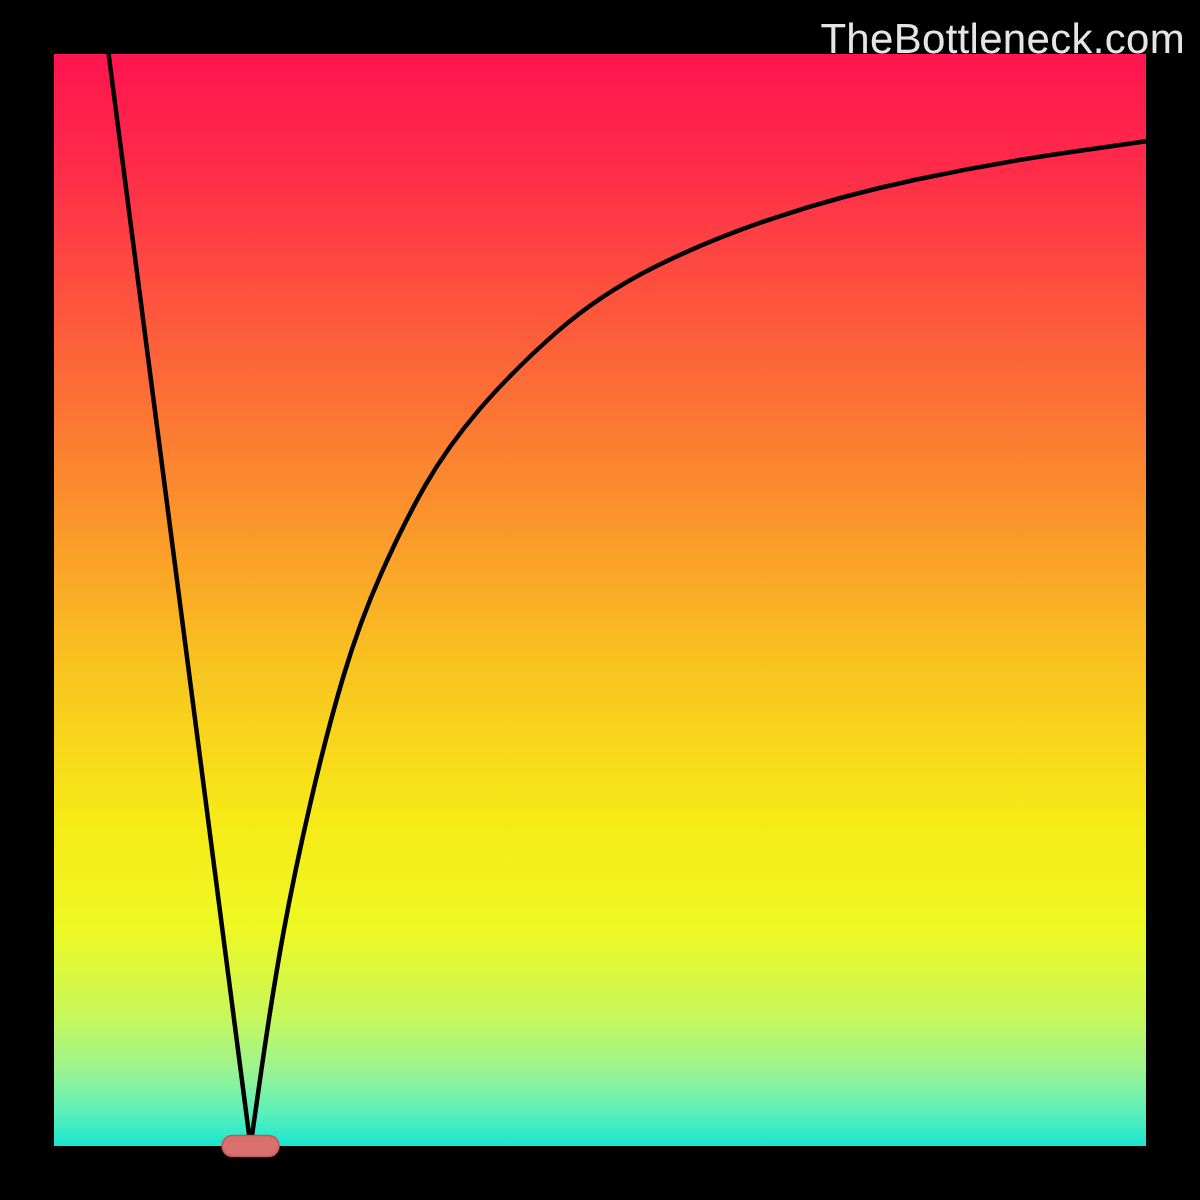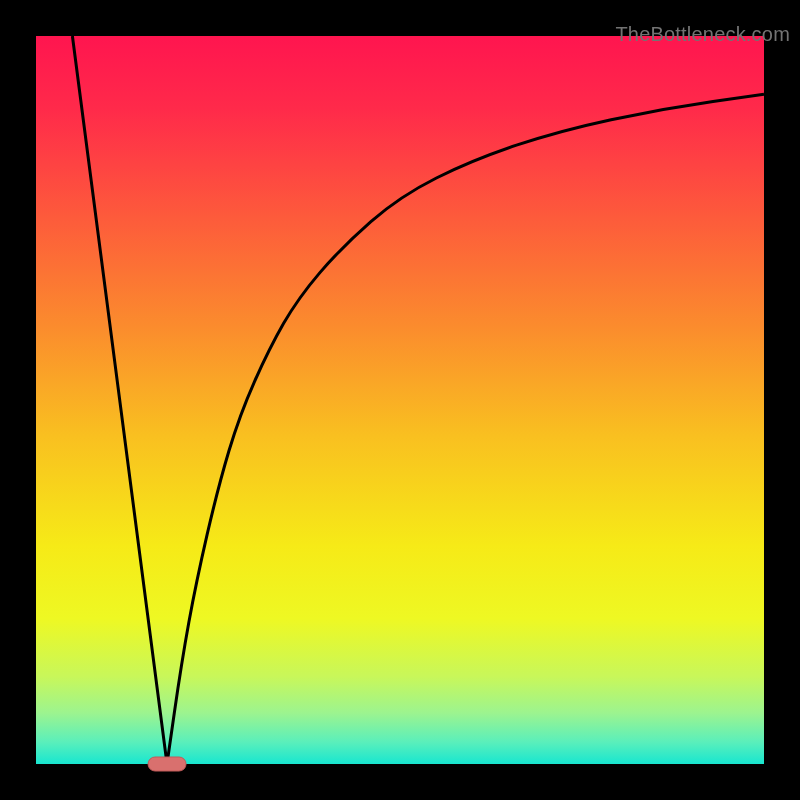--- a/index.html
+++ b/index.html
@@ -12,24 +12,24 @@
     font-family: Arial, Helvetica, sans-serif;
   }
   .frame {
     position: relative;
     width: 800px;
     height: 800px;
     background: #000;
   }
   .watermark {
     position: absolute;
-    top: 23px;
+    top: 10px;
     right: 10px;
-    color: #737373;
-    font-size: 20px;
+    color: #e5e5e5;
+    font-size: 28px;
     font-weight: 400;
     letter-spacing: 0.2px;
     z-index: 10;
   }
   svg {
     position: absolute;
     top: 0;
     left: 0;
   }
 </style>

